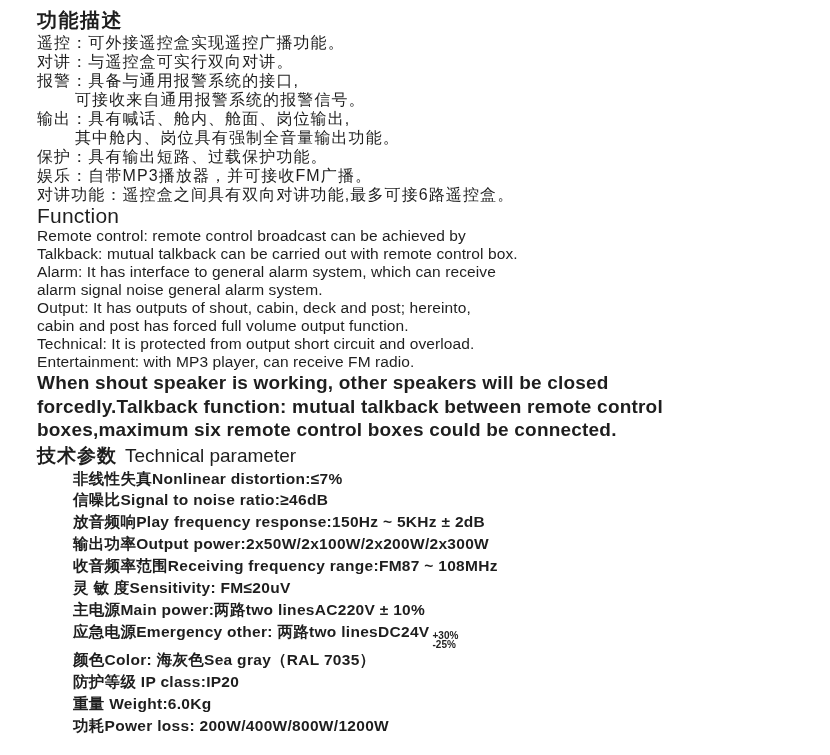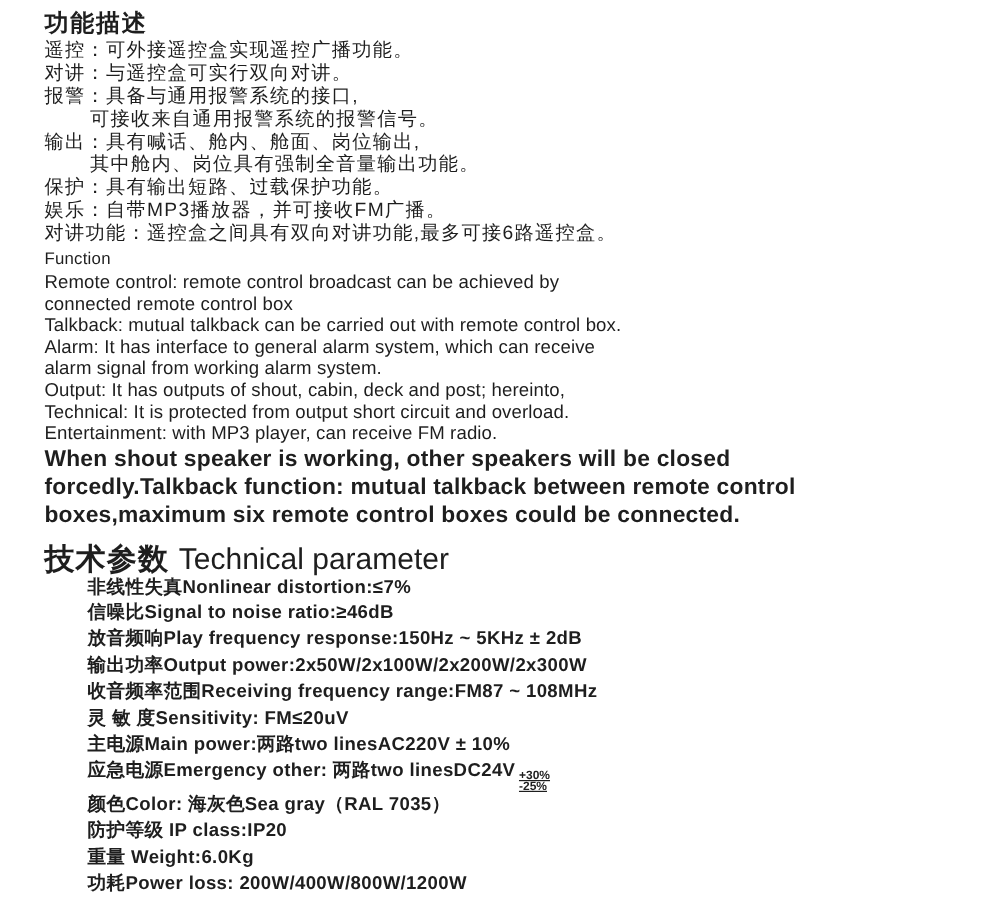--- a/index.html
+++ b/index.html
@@ -30,44 +30,44 @@
     font-weight: 400;
     line-height: 19px;
     letter-spacing: 1.1px;
     white-space: nowrap;
   }
   .feat.indent {
     padding-left: 38px;
   }
   
   .h-en {
-    font-size: 14px;
+    font-size: 21px;
     font-weight: 400;
     line-height: 23px;
     letter-spacing: 0.2px;
   }
   .en {
     font-size: 15.5px;
     font-weight: 400;
     line-height: 18px;
     letter-spacing: 0.1px;
     white-space: nowrap;
   }
   .big {
     font-size: 19px;
     font-weight: 700;
     line-height: 23.5px;
     letter-spacing: 0.2px;
     white-space: nowrap;
   }
   
   .h-tech {
-    font-size: 25px;
+    font-size: 19px;
     line-height: 25px;
-    margin-top: 12px;
+    margin-top: 1px;
     white-space: nowrap;
   }
   .h-tech .cnb {
     font-weight: 700;
     letter-spacing: 1px;
     margin-right: 8px;
   }
   .h-tech .enh {
     font-weight: 400;
   }
@@ -81,46 +81,45 @@
   }
   .tol {
     display: inline-flex;
     flex-direction: column;
     vertical-align: -2px;
     font-size: 10px;
     line-height: 9px;
     letter-spacing: 0;
     margin-left: 3px;
     font-weight: 700;
-    text-decoration: underline;
   }
 </style>
 </head>
 <body>
 
 <div class="page">
 
   <div class="h-cn">功能描述</div>
   <div class="feat">遥控：可外接遥控盒实现遥控广播功能。</div>
   <div class="feat">对讲：与遥控盒可实行双向对讲。</div>
   <div class="feat">报警：具备与通用报警系统的接口,</div>
   <div class="feat indent">可接收来自通用报警系统的报警信号。</div>
   <div class="feat">输出：具有喊话、舱内、舱面、岗位输出,</div>
   <div class="feat indent">其中舱内、岗位具有强制全音量输出功能。</div>
   <div class="feat">保护：具有输出短路、过载保护功能。</div>
   <div class="feat">娱乐：自带MP3播放器，并可接收FM广播。</div>
   <div class="feat">对讲功能：遥控盒之间具有双向对讲功能,最多可接6路遥控盒。</div>
 
   <div class="h-en">Function</div>
   <div class="en">Remote control: remote control broadcast can be achieved by</div>
-  <div class="en">connected remote control box</div>
   <div class="en">Talkback: mutual talkback can be carried out with remote control box.</div>
   <div class="en">Alarm: It has interface to general alarm system, which can receive</div>
-  <div class="en">alarm signal from working alarm system.</div>
+  <div class="en">alarm signal noise general alarm system.</div>
   <div class="en">Output: It has outputs of shout, cabin, deck and post; hereinto,</div>
+  <div class="en">cabin and post has forced full volume output function.</div>
   <div class="en">Technical: It is protected from output short circuit and overload.</div>
   <div class="en">Entertainment: with MP3 player, can receive FM radio.</div>
 
   <div class="big">When shout speaker is working, other speakers will be closed</div>
   <div class="big">forcedly.Talkback function: mutual talkback between remote control</div>
   <div class="big">boxes,maximum six remote control boxes could be connected.</div>
 
   <div class="h-tech">
     <span class="cnb">技术参数</span><span class="enh">Technical parameter</span>
   </div>

